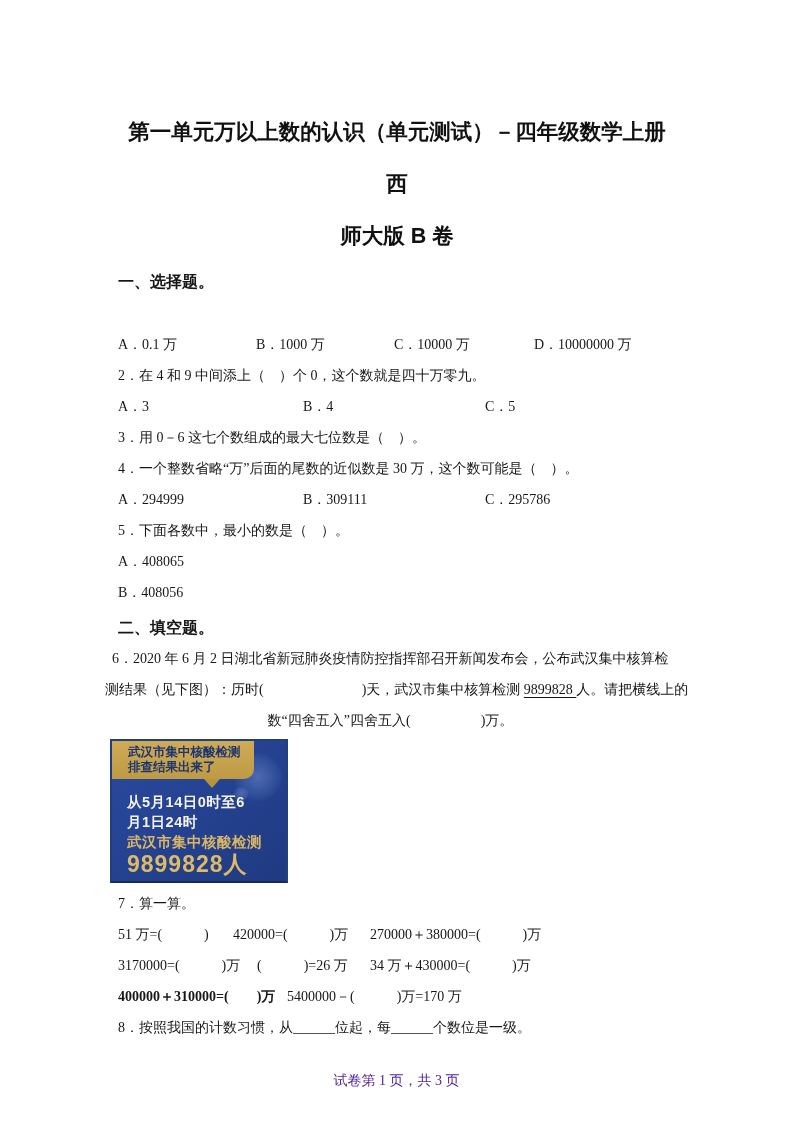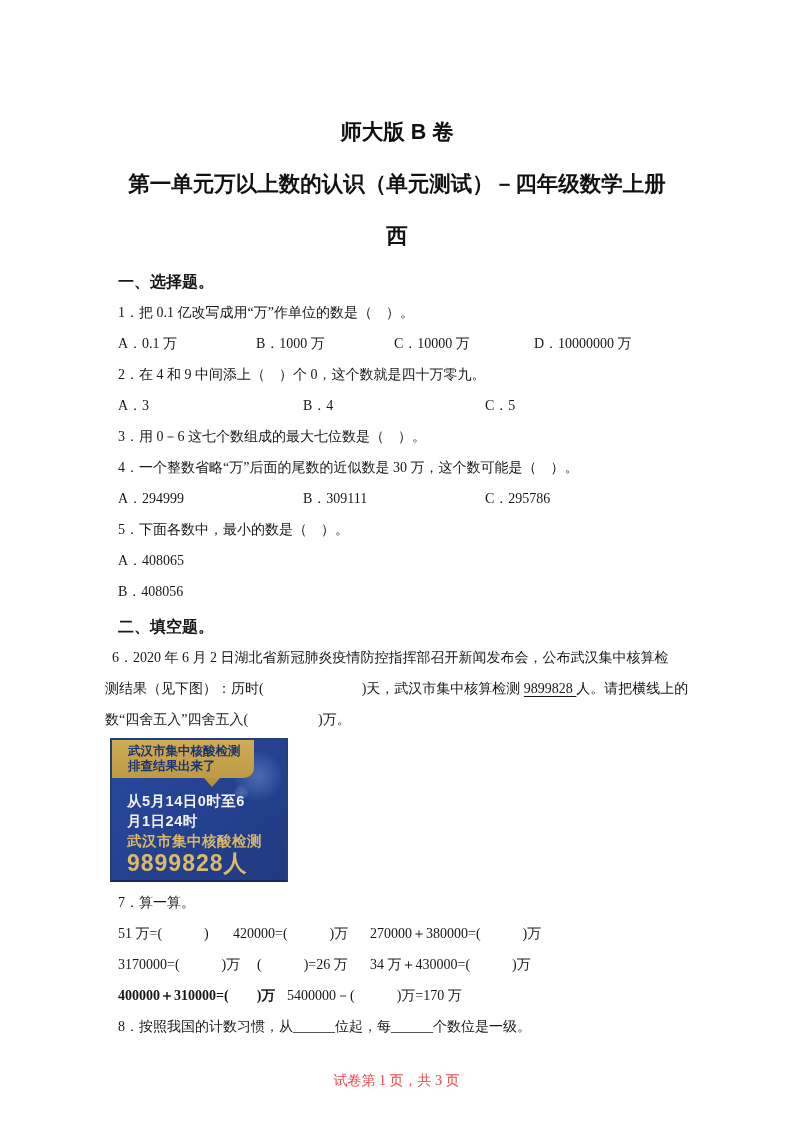--- a/index.html
+++ b/index.html
@@ -18,25 +18,25 @@
     font-weight:700; font-size:21.5px; line-height:52px;
     text-align:center; color:#111;
   }
   .sec-heading {
     font-family:"Liberation Sans","DejaVu Sans",sans-serif;
     font-weight:700; font-size:16px; line-height:31px;
     margin-top:4px; white-space:nowrap;
   }
   .line { font-size:14px; line-height:31px; white-space:nowrap; }
 
-  .opts4 { display:grid; grid-template-columns:138px 138px 140px auto; }
+  .opts4 { display:grid; grid-template-columns:138px 138px 140px auto;margin-top:32px; }
   .opts3 { display:grid; grid-template-columns:185px 182px auto; }
 
   .q6l1 { margin-left:-6px; }
-  .q6cont { margin-left:-13px; }
+  .q6cont { margin-left:-13px;text-align:center; }
   .u { text-decoration:underline; text-underline-offset:3px; }
 
   
   .card {
     position:relative;
     width:178px; height:144px;
     margin:3px 0 5px -8px;
     background:linear-gradient(140deg,#2b4a9e 0%,#24418f 55%,#1f3a80 100%);
     border:2px solid #22407c; border-bottom-color:#16295c;
     box-sizing:border-box; overflow:hidden;
@@ -69,38 +69,37 @@
   .cnum { color:#dcba66; font-weight:700; font-size:23px; line-height:25px; letter-spacing:1px; }
 
   
   .calc span { display:inline-block; }
   .r1c1 { min-width:115px; } .r1c2 { min-width:137px; }
   .r2c1 { min-width:139px; } .r2c2 { min-width:113px; }
   .r3c1 { min-width:169px;font-weight:bold; }
 
   .footer {
     position:absolute; top:1072px; left:0; width:100%;
-    text-align:center; font-size:14px; color:#ef4444;
+    text-align:center; font-size:14px; color:#4c1d95;
     font-family:"Liberation Serif","DejaVu Serif",serif;
   }
 </style>
 </head>
 <body>
 
 <div class="page">
   <div class="content">
 
     <div class="title">
+      <div>第一单元万以上数的认识（单元测试）－四年级数学上册西</div>
       <div>师大版 B 卷</div>
-      <div>第一单元万以上数的认识（单元测试）－四年级数学上册西</div>
     </div>
 
     <div class="sec-heading">一、选择题。</div>
 
-    <div class="line">1．把 0.1 亿改写成用“万”作单位的数是（　）。</div>
     <div class="line opts4">
       <span>A．0.1 万</span>
       <span>B．1000 万</span>
       <span>C．10000 万</span>
       <span>D．10000000 万</span>
     </div>
 
     <div class="line">2．在 4 和 9 中间添上（　）个 0，这个数就是四十万零九。</div>
     <div class="line opts3">
       <span>A．3</span>

